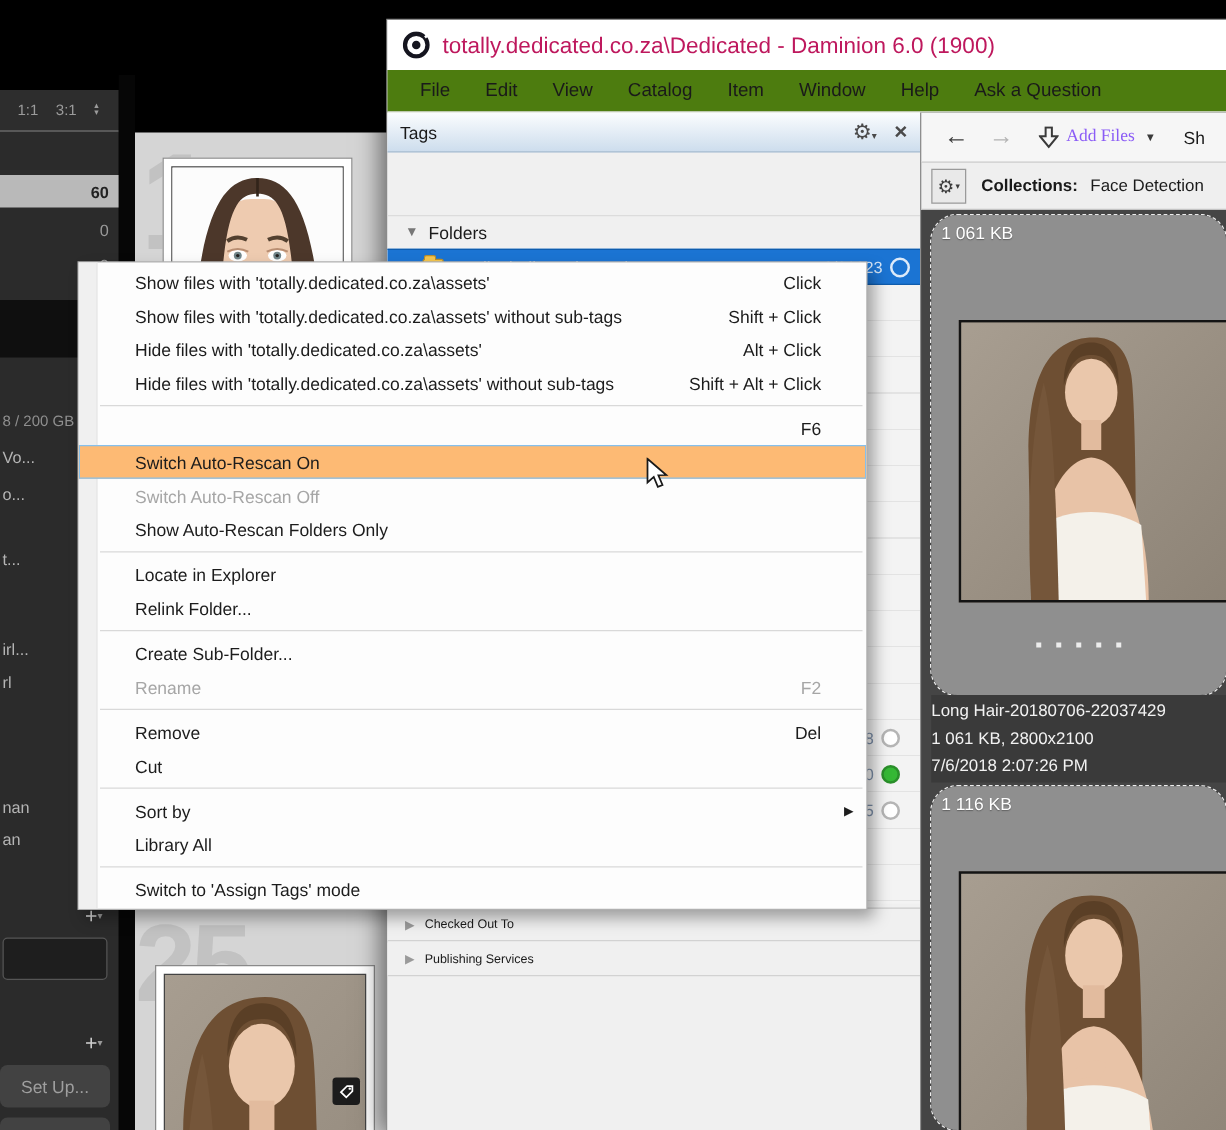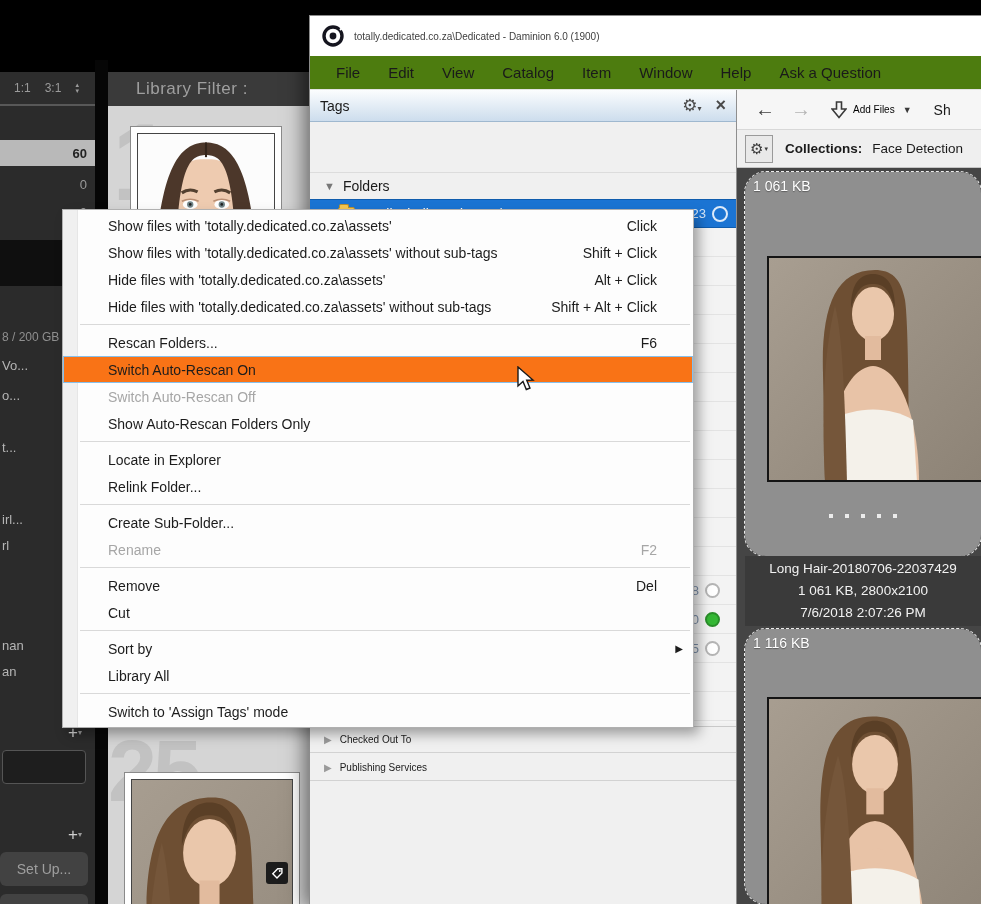--- a/index.html
+++ b/index.html
@@ -38,21 +38,21 @@
   .lr-photo1 { left:22px; top:20px; width:152px; height:300px; }
   .lr-photo25 { left:16px; top:666px; width:176px; height:300px; }
   .tagbadge { position:absolute; left:158px; top:756px; width:22px; height:22px; background:#1c1c1c;
     border-radius:3px; display:flex; align-items:center; justify-content:center; }
 
   
   .win { position:absolute; left:310px; top:16px; width:671px; height:888px; background:#fff;
     box-shadow:0 0 0 1px #8b8b8b, -6px 4px 18px rgba(0,0,0,.5); }
   .titlebar { position:absolute; left:0; top:0; width:100%; height:40px; background:#fff;
     display:flex; align-items:center; padding-left:12px; gap:10px; }
-  .titlebar .t { font-size:10px; color:#404040; }
+  .titlebar .t { font-size:18px; color:#be185d; }
   .menubar { position:absolute; left:0; top:40px; width:100%; height:34px; background:#4d7c0f;
     display:flex; align-items:center; padding-left:12px; border-bottom:1px solid #e2e2e2; }
   .menubar span { font-size:15px; color:#1a1a1a; padding:0 14px; }
 
   
   .tags { position:absolute; left:0; top:74px; width:427px; height:814px; background:#f0f0f0; border-right:1px solid #8e8e8e; }
   .tags-header { position:absolute; left:0; top:0; width:100%; height:32px;
     background:linear-gradient(#fbfdfe,#cddded); border-bottom:1px solid #9fb8cf;
     display:flex; align-items:center; padding:0 10px; }
   .tags-header .t { font-size:14px; color:#1a1a1a; flex:1; }
@@ -85,21 +85,21 @@
   .tsec .tri { color:#9a9a9a; font-size:10px; margin:0 8px 0 14px; }
   .tsec .t { font-size:10px; color:#1a1a1a; }
 
   
   .browser { position:absolute; left:427px; top:74px; width:244px; height:814px; background:#454545; }
   .btoolbar { position:absolute; left:0; top:0; width:100%; height:40px; background:#f6f6f6;
     border-bottom:1px solid #d8d8d8; display:flex; align-items:center; white-space:nowrap; overflow:hidden; }
   .btoolbar .back { font-size:20px; color:#3d3d3d; margin-left:18px; font-weight:bold; }
   .btoolbar .fwd { font-size:20px; color:#b4b4b4; margin-left:16px; font-weight:bold; }
   .btoolbar .af-ic { margin-left:20px; }
-  .btoolbar .af { font-size:10px; color:#000000; margin-left:6px; }
+  .btoolbar .af { font-size:14px; color:#8b5cf6; margin-left:6px;font-family:Liberation Serif, serif; }
   .btoolbar .car { font-size:9px; color:#3a3a3a; margin-left:8px; }
   .btoolbar .share { font-size:14px; color:#1a1a1a; margin-left:22px; }
   .bcoll { position:absolute; left:0; top:40px; width:100%; height:38px; background:#efefef;
     border-bottom:1px solid #c4c4c4; display:flex; align-items:center; }
   .gearbtn { width:28px; height:28px; border:1px solid #9a9a9a; background:#e9e9e9; margin-left:8px;
     display:flex; align-items:center; justify-content:center; color:#3c3c3c; font-size:15px; }
   .gearbtn small { font-size:7px; margin-left:1px; }
   .bcoll .lb { font-size:13.5px; font-weight:bold; color:#1a1a1a; margin-left:12px; }
   .bcoll .val { font-size:13.5px; color:#1a1a1a; margin-left:10px; }
   .bcontent { position:absolute; left:0; top:78px; width:100%; height:736px; background:#454545; overflow:hidden; }
@@ -107,32 +107,32 @@
   .cell .size { position:absolute; left:8px; top:6px; font-size:14px; color:#fff; text-shadow:0 1px 1px rgba(0,0,0,.35); }
   .cell1 { top:4px; height:384px; }
   .cell2 { top:461px; height:275px; }
   .pframe { position:absolute; border:2px solid #141414; overflow:hidden; background:#9a9083; }
   .pframe svg { display:block; width:100%; height:100%; }
   .p1 { left:22px; top:84px; width:216px; height:226px; }
   .p2 { left:22px; top:68px; width:216px; height:250px; }
   .dots { position:absolute; left:0; top:342px; width:236px; display:flex; justify-content:center; gap:12px; }
   .dots i { width:4px; height:4px; background:#ececec; display:block; }
   .caption { position:absolute; left:8px; top:388px; width:236px; height:70px; background:#3a3a3a;
-    color:#f2f2f2; font-size:13.5px; text-align:center; padding-top:2px; line-height:22px; white-space:nowrap; }
+    color:#f2f2f2; font-size:13.5px; padding-top:2px; line-height:22px; white-space:nowrap; }
 
   
   .ctx { position:absolute; left:63px; top:210px; width:630px; background:#fdfdfd; z-index:50;
     box-shadow:0 0 0 1px #b0b0b0, 6px 7px 12px rgba(0,0,0,.35); padding:2px 0; }
   .ctx::before { content:""; position:absolute; left:0; top:0; bottom:0; width:14px; background:#f0f0f0;
     border-right:1px solid #e6e6e6; }
   .mi { position:relative; height:27px; display:flex; align-items:center; padding:0 36px 0 45px; }
   .mi .mi-l { font-size:14px; color:#1c1c1c; flex:1; white-space:nowrap; }
   .mi .mi-s { font-size:14px; color:#1c1c1c; margin-left:auto; white-space:nowrap; }
   .mi.dis .mi-l, .mi.dis .mi-s { color:#a6a6a6; }
-  .mi.hl { background:#f97316; box-shadow:inset 0 0 0 1px #86c0ec; }
+  .mi.hl { background:#fdba74; box-shadow:inset 0 0 0 1px #86c0ec; }
   .mi .arrow { position:absolute; right:10px; font-size:10px; color:#1c1c1c; }
   .msep { height:1px; background:#d9d9d9; margin:4px 3px 4px 17px; }
 
   
   .cursor { position:absolute; left:516px; top:366px; z-index:60; }
 </style>
 </head>
 <body>
 
 <div id="root">
@@ -166,23 +166,20 @@
   <div class="kw" style="top:638px;">nan</div>
   <div class="kw" style="top:664px;">an</div>
   <div class="lr-plus" style="left:68px; top:724px;"><span>+</span><small>▾</small></div>
   <div class="lr-input"></div>
   <div class="lr-plus" style="left:68px; top:826px;"><span>+</span><small>▾</small></div>
   <div class="lr-setup">
       <span>Set Up...</span>
     </div>
   <div class="lr-btn-sliver"></div>
   <div class="lr-vblack"></div>
-  <div class="lr-filterbar">
-      <span>Library Filter :</span>
-    </div>
 
   <div class="lr-grid">
     <div class="wm wm1">1</div>
     <div class="lr-photo lr-photo1">
       <svg class="ph" viewBox="0 0 138 270" preserveAspectRatio="xMidYMin slice">
         <rect width="138" height="270" fill="#fcfcfc"></rect>
         <rect x="40" y="24" width="58" height="120" rx="24" fill="#eecbb0"></rect>
         <path d="M18 270 C14 60 32 8 69 8 C106 8 124 60 120 270 L98 270 C102 44 92 20 69 20 C46 20 36 44 40 270 Z" fill="#4c372a"></path>
         <path d="M69 8 L69 22" stroke="#32241a" stroke-width="2"></path>
         <path d="M46 56 Q53 51 61 55" stroke="#53402f" stroke-width="3" fill="none"></path>
@@ -367,21 +364,20 @@
     <div class="mi">
       <span class="mi-l">Hide files with 'totally.dedicated.co.za\assets'</span>
       <span class="mi-s">Alt + Click</span>
     </div>
     <div class="mi">
       <span class="mi-l">Hide files with 'totally.dedicated.co.za\assets' without sub-tags</span>
       <span class="mi-s">Shift + Alt + Click</span>
     </div>
     <div class="msep"></div>
     <div class="mi">
-      <span class="mi-l">Rescan Folders...</span>
       <span class="mi-s">F6</span>
     </div>
     <div class="mi hl">
       <span class="mi-l">Switch Auto-Rescan On</span>
       <span class="mi-s"></span>
     </div>
     <div class="mi dis">
       <span class="mi-l">Switch Auto-Rescan Off</span>
       <span class="mi-s"></span>
     </div>

